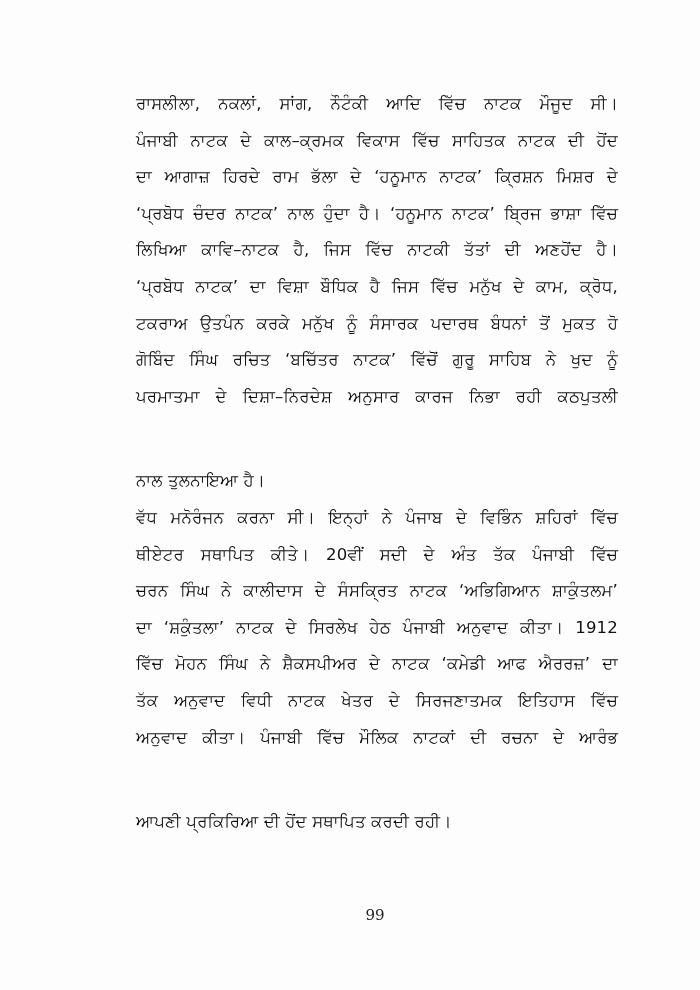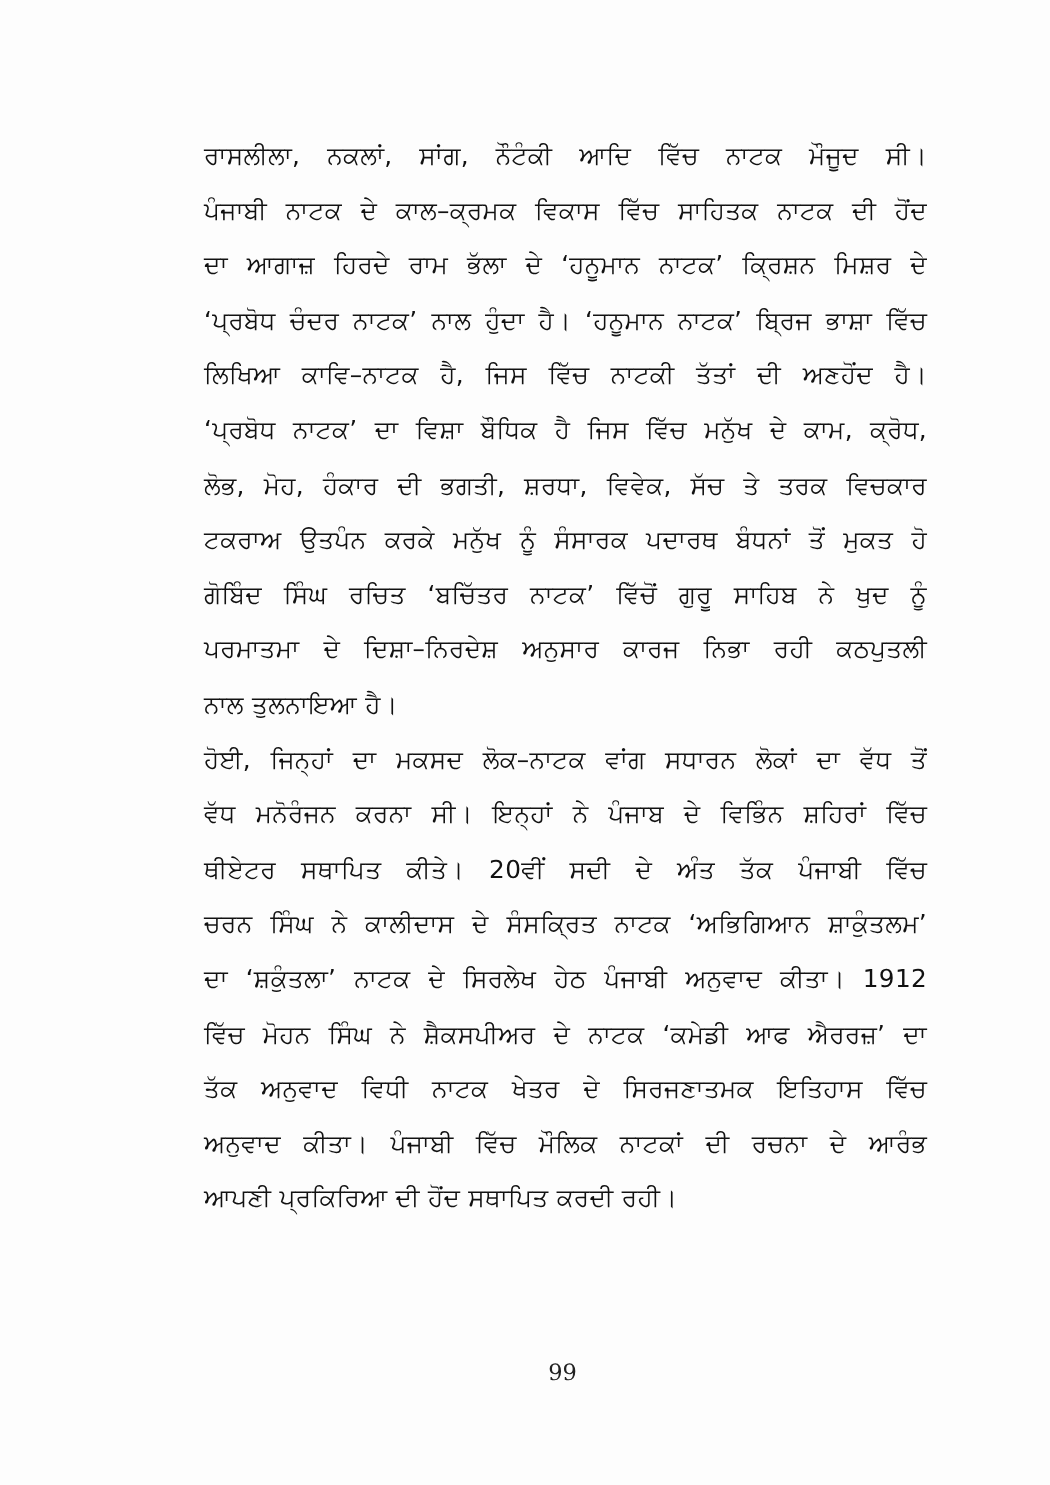--- a/index.html
+++ b/index.html
@@ -33,20 +33,21 @@
       height: 36.6px;
       line-height: 36.6px;
       font-size: 16.5px;
       white-space: nowrap;
       text-align: justify;
       text-align-last: justify;
       letter-spacing: 0.2px;
     }
     .line.last {
       text-align-last: left;
+      margin-top: 48px;
     }
     .line.indent {
       padding-left: 39px;
     }
     .paragraph {
       display: block;
     }
     .page-number {
       position: absolute;
       top: 906px;
@@ -64,29 +65,27 @@
 <div class="page">
   <div class="text-block">
 
     <div class="paragraph">
       <span class="line">ਰਾਸਲੀਲਾ, ਨਕਲਾਂ, ਸਾਂਗ, ਨੌਟੰਕੀ ਆਦਿ ਵਿੱਚ ਨਾਟਕ ਮੌਜੂਦ ਸੀ।</span>
       <span class="line">ਪੰਜਾਬੀ ਨਾਟਕ ਦੇ ਕਾਲ–ਕ੍ਰਮਕ ਵਿਕਾਸ ਵਿੱਚ ਸਾਹਿਤਕ ਨਾਟਕ ਦੀ ਹੋਂਦ</span>
       <span class="line">ਦਾ ਆਗਾਜ਼ ਹਿਰਦੇ ਰਾਮ ਭੱਲਾ ਦੇ ‘ਹਨੂਮਾਨ ਨਾਟਕ’ ਕ੍ਰਿਸ਼ਨ ਮਿਸ਼ਰ ਦੇ</span>
       <span class="line">‘ਪ੍ਰਬੋਧ ਚੰਦਰ ਨਾਟਕ’ ਨਾਲ ਹੁੰਦਾ ਹੈ। ‘ਹਨੂਮਾਨ ਨਾਟਕ’ ਬ੍ਰਿਜ ਭਾਸ਼ਾ ਵਿੱਚ</span>
       <span class="line">ਲਿਖਿਆ ਕਾਵਿ–ਨਾਟਕ ਹੈ, ਜਿਸ ਵਿੱਚ ਨਾਟਕੀ ਤੱਤਾਂ ਦੀ ਅਣਹੋਂਦ ਹੈ।</span>
       <span class="line">‘ਪ੍ਰਬੋਧ ਨਾਟਕ’ ਦਾ ਵਿਸ਼ਾ ਬੌਧਿਕ ਹੈ ਜਿਸ ਵਿੱਚ ਮਨੁੱਖ ਦੇ ਕਾਮ, ਕ੍ਰੋਧ,</span>
-      <span class="line">ਲੋਭ, ਮੋਹ, ਹੰਕਾਰ ਦੀ ਭਗਤੀ, ਸ਼ਰਧਾ, ਵਿਵੇਕ, ਸੱਚ ਤੇ ਤਰਕ ਵਿਚਕਾਰ</span>
       <span class="line">ਟਕਰਾਅ ਉਤਪੰਨ ਕਰਕੇ ਮਨੁੱਖ ਨੂੰ ਸੰਸਾਰਕ ਪਦਾਰਥ ਬੰਧਨਾਂ ਤੋਂ ਮੁਕਤ ਹੋ</span>
       <span class="line">ਗੋਬਿੰਦ ਸਿੰਘ ਰਚਿਤ ‘ਬਚਿੱਤਰ ਨਾਟਕ’ ਵਿੱਚੋਂ ਗੁਰੂ ਸਾਹਿਬ ਨੇ ਖੁਦ  ਨੂੰ</span>
       <span class="line">ਪਰਮਾਤਮਾ ਦੇ ਦਿਸ਼ਾ–ਨਿਰਦੇਸ਼ ਅਨੁਸਾਰ ਕਾਰਜ ਨਿਭਾ ਰਹੀ ਕਠਪੁਤਲੀ</span>
       <span class="line last">ਨਾਲ ਤੁਲਨਾਇਆ ਹੈ।</span>
     </div>
 
     <div class="paragraph">
-      <span class="line">ਹੋਈ, ਜਿਨ੍ਹਾਂ ਦਾ ਮਕਸਦ ਲੋਕ–ਨਾਟਕ ਵਾਂਗ ਸਧਾਰਨ ਲੋਕਾਂ ਦਾ ਵੱਧ ਤੋਂ</span>
       <span class="line">ਵੱਧ ਮਨੋਰੰਜਨ ਕਰਨਾ ਸੀ। ਇਨ੍ਹਾਂ ਨੇ ਪੰਜਾਬ ਦੇ ਵਿਭਿੰਨ ਸ਼ਹਿਰਾਂ ਵਿੱਚ</span>
       <span class="line">ਥੀਏਟਰ ਸਥਾਪਿਤ ਕੀਤੇ। 20ਵੀਂ ਸਦੀ ਦੇ ਅੰਤ ਤੱਕ ਪੰਜਾਬੀ ਵਿੱਚ</span>
       <span class="line">ਚਰਨ ਸਿੰਘ ਨੇ ਕਾਲੀਦਾਸ ਦੇ ਸੰਸਕ੍ਰਿਤ ਨਾਟਕ ‘ਅਭਿਗਿਆਨ ਸ਼ਾਕੁੰਤਲਮ’</span>
       <span class="line">ਦਾ ‘ਸ਼ਕੁੰਤਲਾ’ ਨਾਟਕ ਦੇ ਸਿਰਲੇਖ ਹੇਠ ਪੰਜਾਬੀ ਅਨੁਵਾਦ ਕੀਤਾ। 1912</span>
       <span class="line">ਵਿੱਚ ਮੋਹਨ ਸਿੰਘ ਨੇ ਸ਼ੈਕਸਪੀਅਰ ਦੇ ਨਾਟਕ ‘ਕਮੇਡੀ ਆਫ ਐਰਰਜ਼’ ਦਾ</span>
       <span class="line">ਤੱਕ ਅਨੁਵਾਦ ਵਿਧੀ ਨਾਟਕ ਖੇਤਰ ਦੇ ਸਿਰਜਣਾਤਮਕ ਇਤਿਹਾਸ ਵਿੱਚ</span>
       <span class="line">ਅਨੁਵਾਦ ਕੀਤਾ। ਪੰਜਾਬੀ ਵਿੱਚ ਮੌਲਿਕ ਨਾਟਕਾਂ ਦੀ ਰਚਨਾ ਦੇ ਆਰੰਭ</span>
       <span class="line last">ਆਪਣੀ ਪ੍ਰਕਿਰਿਆ ਦੀ ਹੋਂਦ ਸਥਾਪਿਤ ਕਰਦੀ ਰਹੀ।</span>
     </div>
 

